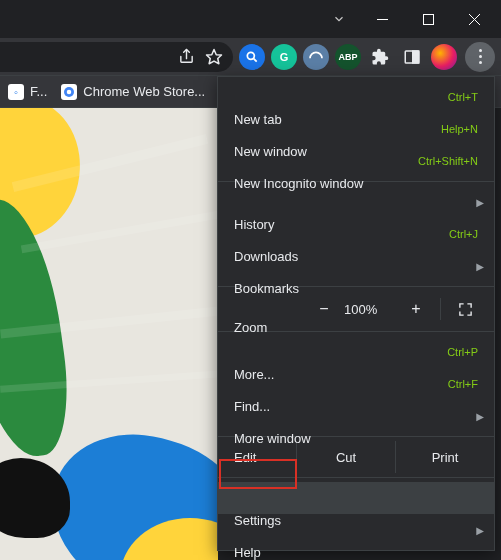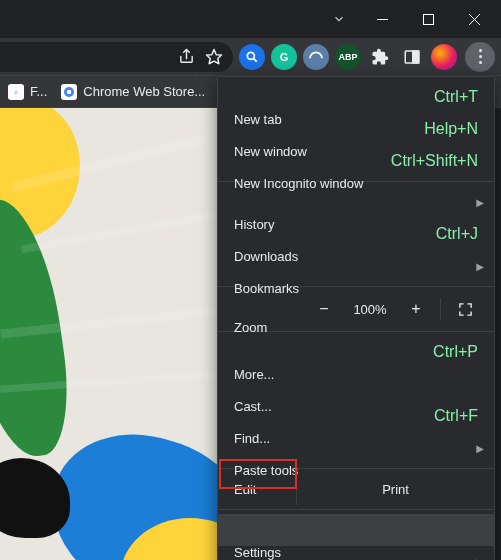--- a/index.html
+++ b/index.html
@@ -44,29 +44,29 @@
   .stroke { position:absolute; background:rgba(255,255,255,.12); }
   .s1 { left:10px; top:50px; width:200px; height:10px; transform:rotate(-14deg); }
   .s2 { left:20px; top:120px; width:200px; height:8px; transform:rotate(-10deg); }
   .s3 { left:0; top:210px; width:220px; height:9px; transform:rotate(-6deg); }
   .s4 { left:0; top:270px; width:220px; height:7px; transform:rotate(-4deg); }
 
   
   .menu { position:absolute; top:76px; right:6px; width:278px; background:#292a2d; border:1px solid #3c4043; box-shadow:0 4px 16px rgba(0,0,0,.5); padding:4px 0; color:#e8eaed; font-size:13px; }
   .mi { height:32px; display:flex; align-items:center; padding:0 16px; justify-content:space-between; cursor:default; position:relative; }
   .mi .lbl { white-space:nowrap;margin-top:44px; }
-  .mi .accel { color:#86efac; font-size:16px; }
+  .mi .accel { color:#84cc16; font-size:11px; }
   .mi.hover { background:#3c4043; }
   .sep { height:1px; background:#3c4043; margin:4px 0; }
   .mi .tri { position:absolute; right:10px; color:#9aa0a6; font-size:10px; }
 
   .zoomrow { height:36px; display:flex; align-items:center; padding:0 0 0 16px; }
   .zoomrow .zl { flex:0 0 70px;margin-top:36px; }
   .zoomrow .zbtn { flex:0 0 40px; text-align:center; color:#e8eaed; font-size:16px; }
-  .zoomrow .zval { flex:0 0 52px; text-align:center; }
+  .zoomrow .zval { flex:0 0 52px; }
   .zoomrow .divv { width:1px; height:22px; background:#3c4043; margin:0 4px; }
   .zoomrow .fs { flex:0 0 40px; display:flex; align-items:center; justify-content:center; }
 
   .editrow { height:32px; display:flex; align-items:center; }
   .editrow .elabel { flex:0 0 78px; padding-left:16px; }
   .editrow .ebtn { flex:1; text-align:center; border-left:1px solid #3c4043; height:100%; display:flex; align-items:center; justify-content:center; }
 
   .highlight-box { position:absolute; border:2px solid #d93025; pointer-events:none; }
 
   svg { display:block; }
@@ -214,33 +214,31 @@
           <path d="M3 9V3h6M21 9V3h-6M3 15v6h6M21 15v6h-6"></path>
         </svg>
     </span>
   </div>
   <div class="sep"></div>
   <div class="mi">
     <span class="lbl">More...</span>
     <span class="accel">Ctrl+P</span>
   </div>
   <div class="mi">
-    <span class="lbl">Cast...</span>
-  </div>
-  <div class="mi">
     <span class="lbl">Find...</span>
     <span class="accel">Ctrl+F</span>
   </div>
   <div class="mi">
-    <span class="lbl">Paste tools</span>
+    <span class="lbl">More window</span>
     <span class="tri">▶</span>
   </div>
   <div class="sep"></div>
   <div class="editrow">
     <span class="elabel">Edit</span>
+    <span class="ebtn">Cut</span>
     <span class="ebtn">Print</span>
   </div>
   <div class="sep"></div>
   <div class="mi hover">
     <span class="lbl">Settings</span>
   </div>
   <div class="mi">
     <span class="lbl">Help</span>
     <span class="tri">▶</span>
   </div>

